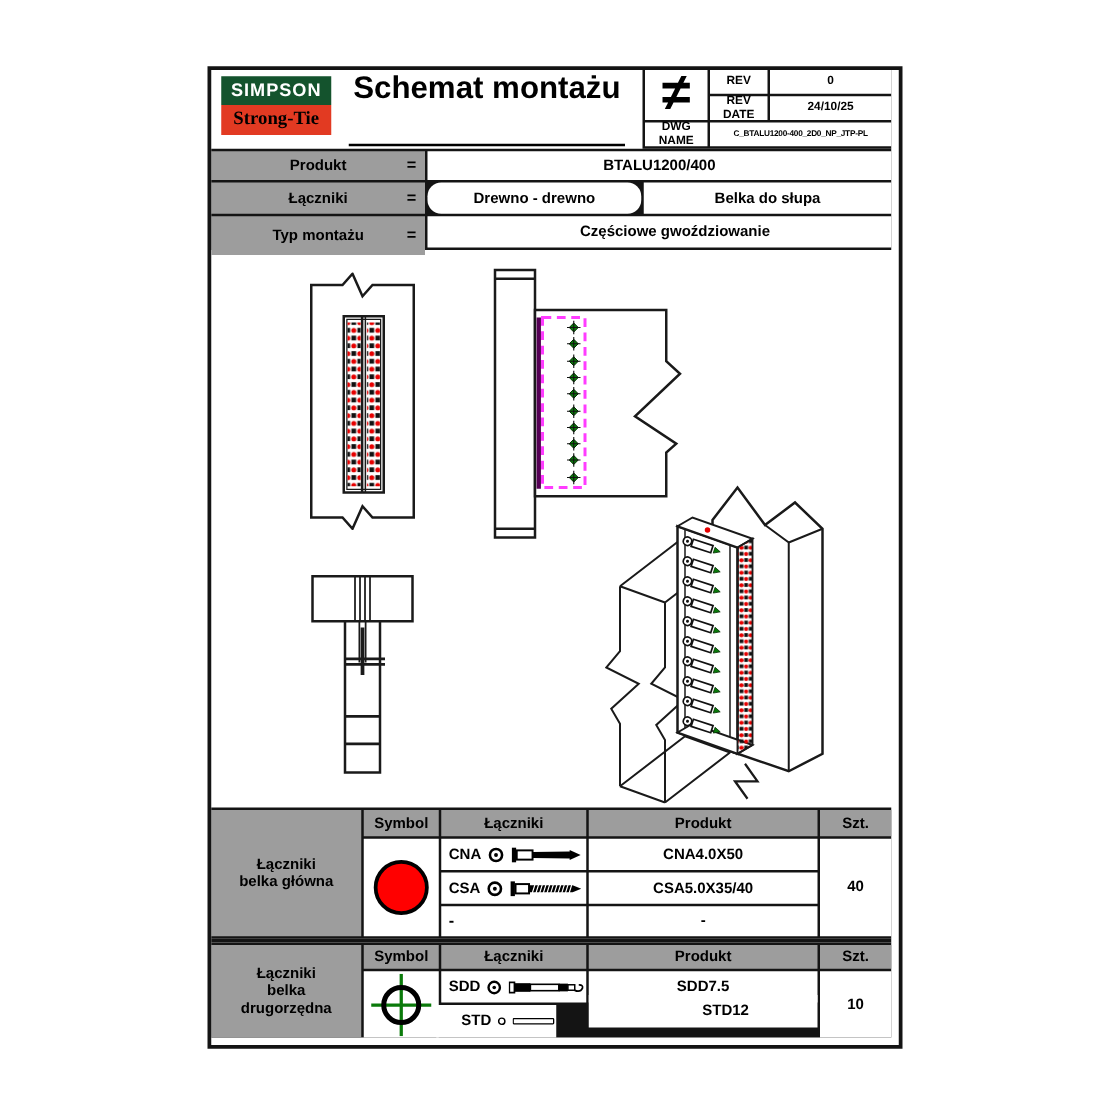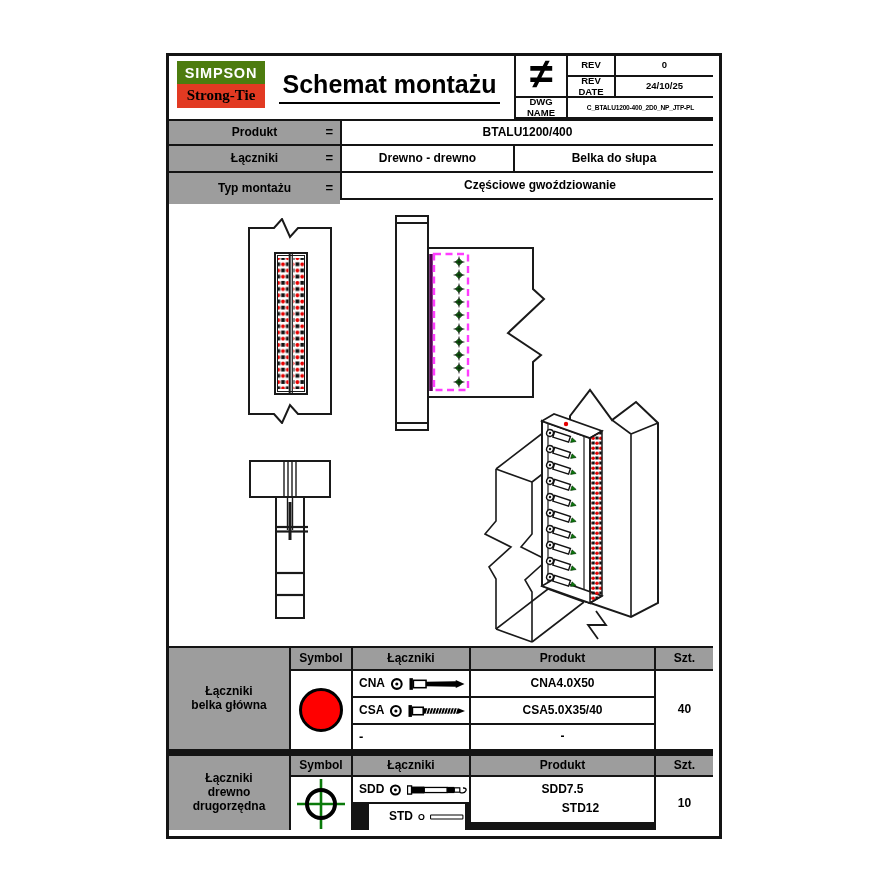--- a/index.html
+++ b/index.html
@@ -9,26 +9,26 @@
   .sheet{position:absolute;left:166px;top:53px;width:550px;height:780px;
          border:3px solid #141414;background:#fff;}
   
   .tbl{position:absolute;box-sizing:border-box;background:#141414;}
   .c{position:absolute;box-sizing:border-box;background:#fff;display:flex;
      align-items:center;justify-content:center;font-weight:bold;font-size:12px;
      line-height:1.15;text-align:center;}
   .g{background:#9d9d9d;}
   .cl{justify-content:flex-start;padding-left:6px;gap:5px;}
   
-  .logo-top{background:#4d7c0f;color:#fff;font-size:14.5px;font-weight:bold;
+  .logo-top{background:#14532d;color:#fff;font-size:14.5px;font-weight:bold;
             letter-spacing:0.8px;text-align:center;padding:4px 4px 3px;}
   .logo-bot{background:#e23a22;color:#000000;font-family:"Liberation Serif",serif;
             font-weight:bold;font-size:15px;text-align:center;padding:3px 2px 4px;}
   .title-wrap{left:96px;top:0;width:249px;height:61px;display:flex;
-              align-items:center;justify-content:center;}
+              justify-content:center;}
   .doc-title{font-size:25px;font-weight:bold;border-bottom:2.5px solid #000;
              padding:0 4px 3px;white-space:nowrap;}
   .neq{font-size:42px;font-weight:900;line-height:1;padding-bottom:4px;}
   .sm{font-size:9.5px;}
   .xs{font-size:6.6px;letter-spacing:-0.2px;}
   .eq{position:absolute;right:7px;font-weight:bold;font-size:13px;}
   .red-circle{width:38px;height:38px;border-radius:50%;background:#ff0000;
               border:3px solid #000;}
   .code{font-size:12px;font-weight:bold;}
   .dash{font-size:13px;font-weight:bold;}
@@ -61,21 +61,21 @@
     <div class="c g" style="left:0;top:2px;width:171px;height:23px;">
       <span>Produkt</span>
       <span class="eq">=</span>
     </div>
     <div class="c" style="left:173px;top:2px;width:371px;height:23px;">BTALU1200/400</div>
 
     <div class="c g" style="left:0;top:27px;width:171px;height:25px;">
       <span>Łączniki</span>
       <span class="eq">=</span>
     </div>
-    <div class="c" style="left:173px;top:27px;width:171px;height:25px;">Drewno - drewno</div>
+    <div class="c" style="left:173px;top:27px;width:171px;height:25px;border-radius:11px;">Drewno - drewno</div>
     <div class="c" style="left:346px;top:27px;width:198px;height:25px;">Belka do słupa</div>
 
     <div class="c g" style="left:0;top:54px;width:171px;height:31px;">
       <span>Typ montażu</span>
       <span class="eq">=</span>
     </div>
     <div class="c" style="left:173px;top:54px;width:371px;height:25px;padding-left:25px;">Częściowe gwoździowanie</div>
   </div>
 
   <svg class="abs" style="left:78px;top:162px;" width="86" height="206" viewBox="0 0 86 206">
@@ -247,21 +247,21 @@
     <div class="c" style="left:302px;top:79px;width:183px;height:24px;">-</div>
 
     <div class="c" style="left:487px;top:25px;width:57px;height:78px;">40</div>
   </div>
 
   <div class="abs" style="left:0;top:695px;width:544px;height:3px;background:#141414;"></div>
 
   <div class="tbl" style="left:0;top:698px;width:544px;height:76px;">
     <div class="c g" style="left:0;top:2px;width:120px;height:74px;flex-direction:column;">
       <span>Łączniki</span>
-      <span>drewno</span>
+      <span>belka</span>
       <span>drugorzędna</span>
     </div>
     <div class="c g" style="left:122px;top:2px;width:60px;height:19px;">Symbol</div>
     <div class="c g" style="left:184px;top:2px;width:116px;height:19px;">Łączniki</div>
     <div class="c g" style="left:302px;top:2px;width:183px;height:19px;">Produkt</div>
     <div class="c g" style="left:487px;top:2px;width:57px;height:19px;">Szt.</div>
 
     <div class="c" style="left:122px;top:23px;width:60px;height:53px;">
       <svg width="54" height="50" viewBox="0 0 54 50">
         <line x1="27" y1="0" x2="27" y2="50" stroke="#0a7a0a" stroke-width="2.6"></line>
@@ -280,21 +280,21 @@
         <rect x="0.5" y="2.5" width="4.5" height="9" fill="#fff" stroke="#000" stroke-width="1.5"></rect>
         <rect x="5" y="3.2" width="14" height="7.6" fill="#000"></rect>
         <rect x="19" y="4.2" width="25" height="5.6" fill="#fff" stroke="#000" stroke-width="1.4"></rect>
         <rect x="44" y="3.6" width="8" height="6.8" fill="#000"></rect>
         <rect x="52" y="4.6" width="6" height="4.8" fill="#fff" stroke="#000" stroke-width="1.3"></rect>
         <path d="M58,9.5 Q63,11.5 64.8,7.5 Q65.5,4.5 61.5,4.8" fill="none" stroke="#000" stroke-width="1.5"></path>
       </svg>
     </div>
     <div class="c" style="left:302px;top:23px;width:183px;height:25px;">SDD7.5</div>
 
-    <div class="c cl" style="left:200px;top:50px;width:96px;height:26px;padding-left:20px;">
+    <div class="c cl" style="left:180px;top:50px;width:96px;height:26px;padding-left:20px;">
       <span class="code">STD</span>
       <svg width="12" height="12" viewBox="0 0 12 12">
         <circle cx="6" cy="6" r="4.4" fill="none" stroke="#000" stroke-width="2.1"></circle>
       </svg>
       <svg width="62" height="14" viewBox="0 0 62 14">
         <rect x="1" y="3.4" width="57" height="7.2" fill="#fff" stroke="#000" stroke-width="1.8" rx="1"></rect>
       </svg>
     </div>
     <div class="c" style="left:302px;top:42px;width:183px;height:26px;padding-left:36px;">STD12</div>
 

